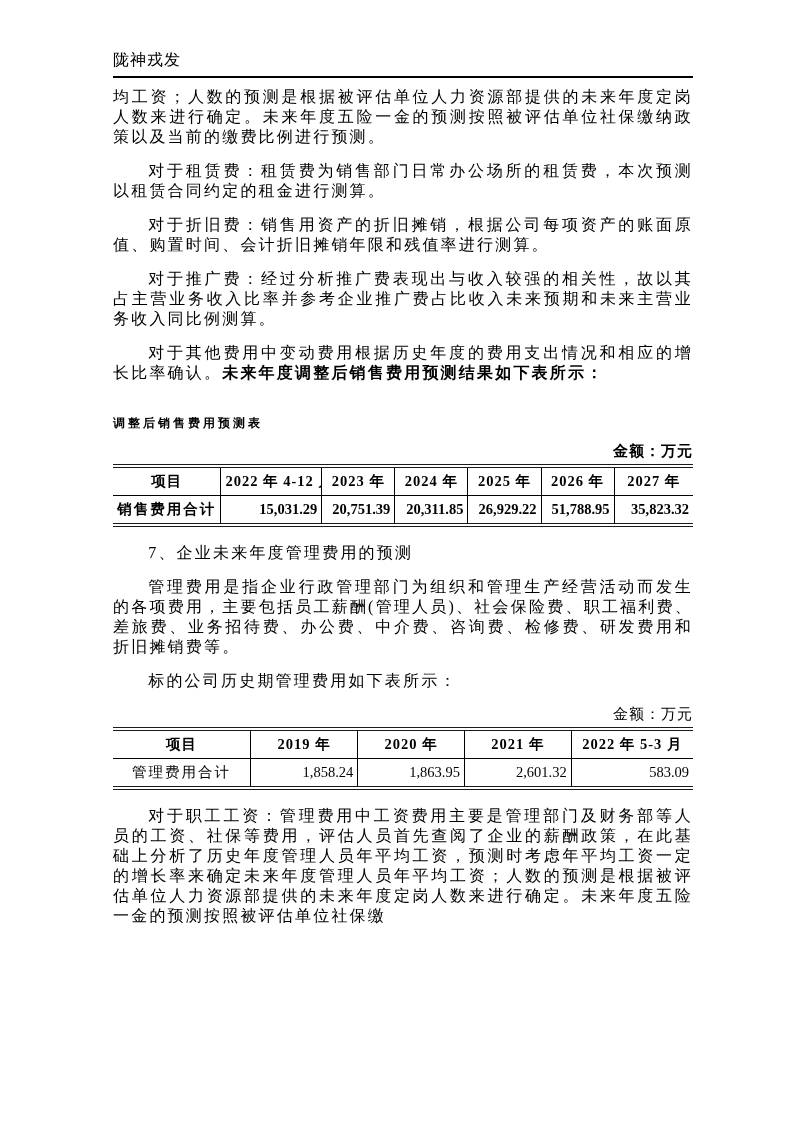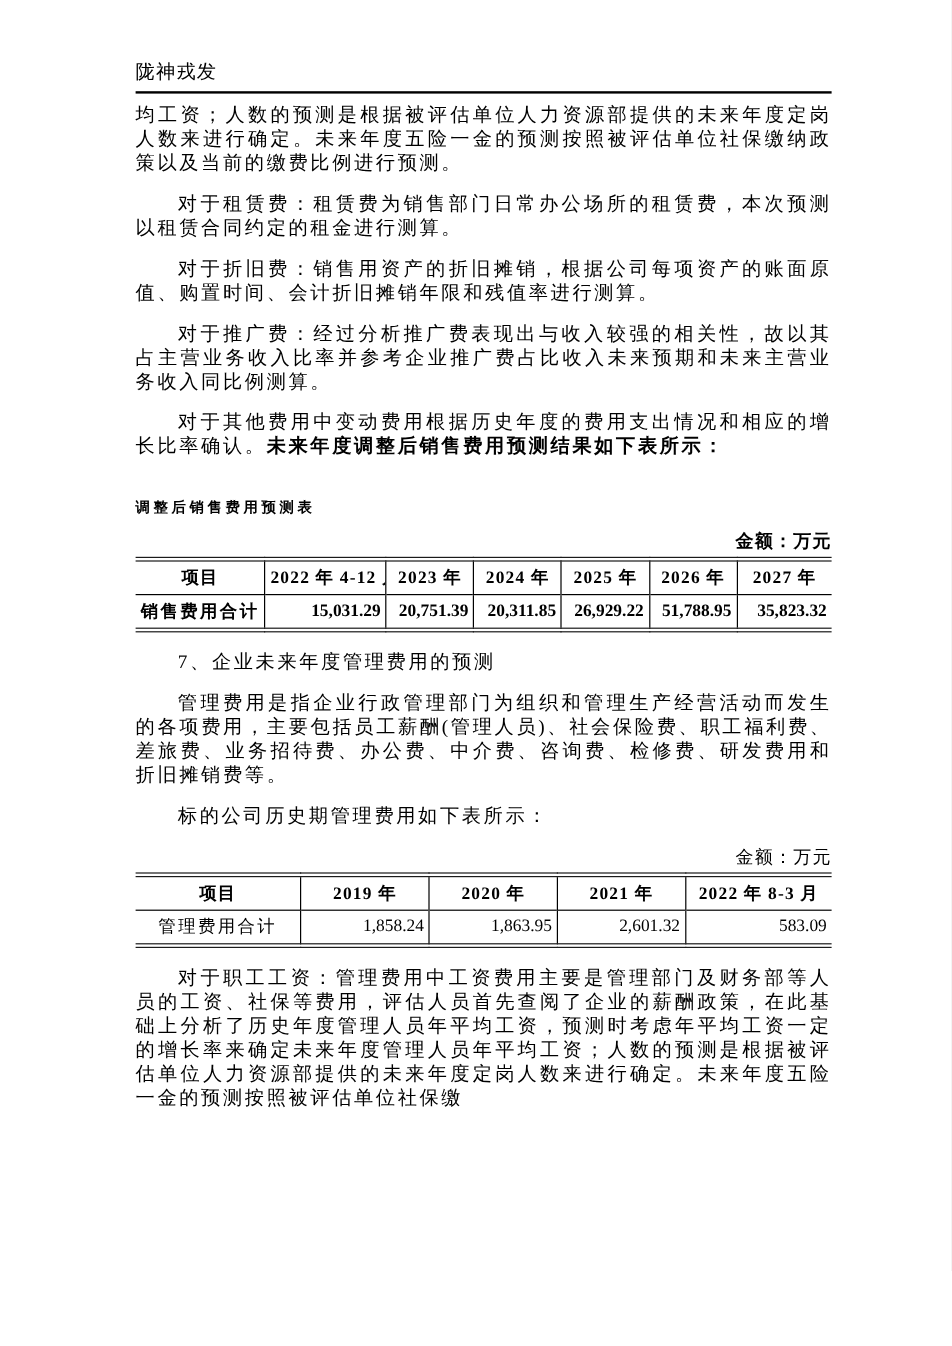--- a/index.html
+++ b/index.html
@@ -122,21 +122,21 @@
           <col style="width:18.4%">
         <col style="width:18.4%">
           <col style="width:21.0%">
       </colgroup>
       <thead>
         <tr>
           <th>项目</th>
           <th>2019 年</th>
           <th>2020 年</th>
           <th>2021 年</th>
-          <th>2022 年 8-3 月</th>
+          <th>2022 年 5-3 月</th>
         </tr>
       </thead>
       <tbody>
         <tr>
           <td class="label">管理费用合计</td>
           <td>1,858.24</td>
           <td>1,863.95</td>
           <td>2,601.32</td>
           <td>583.09</td>
         </tr>

